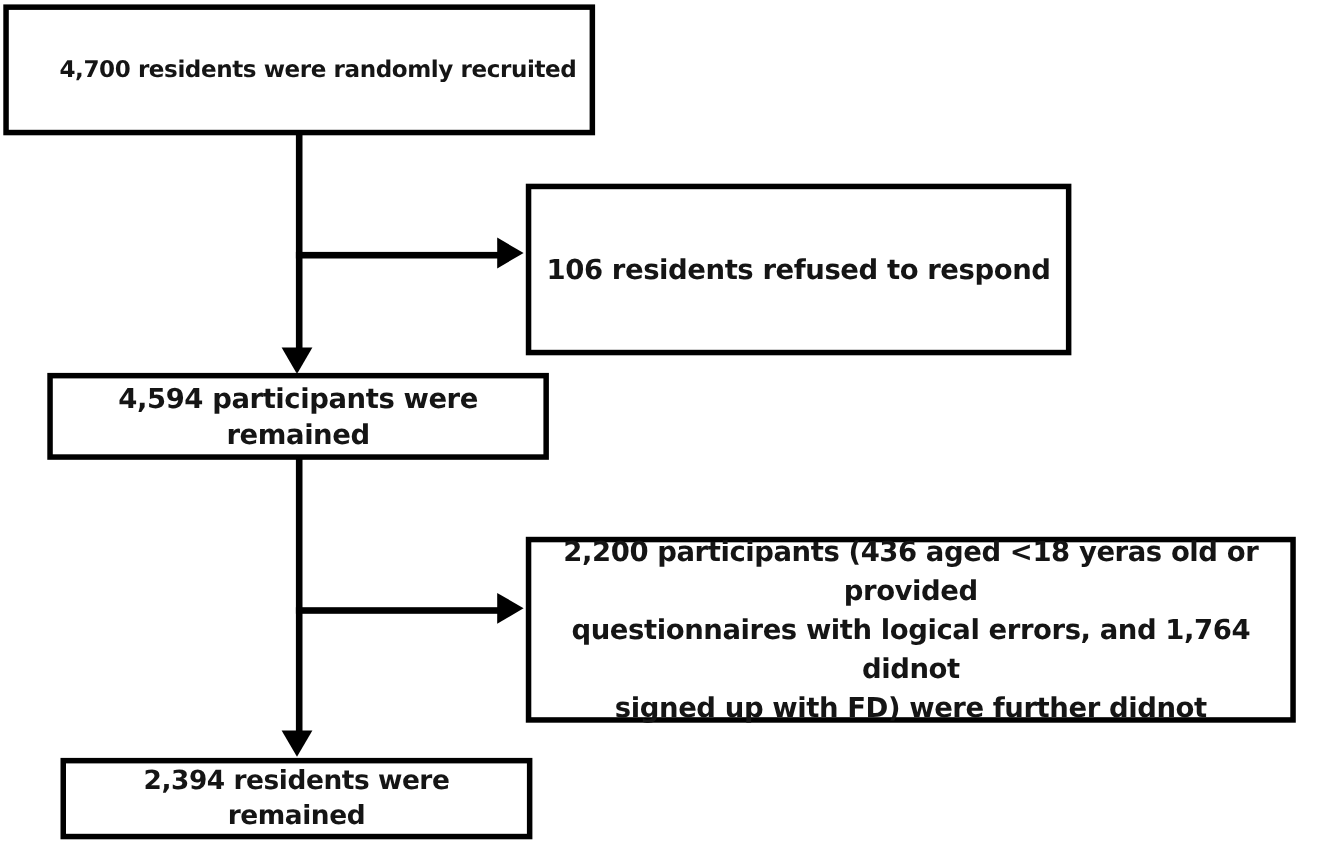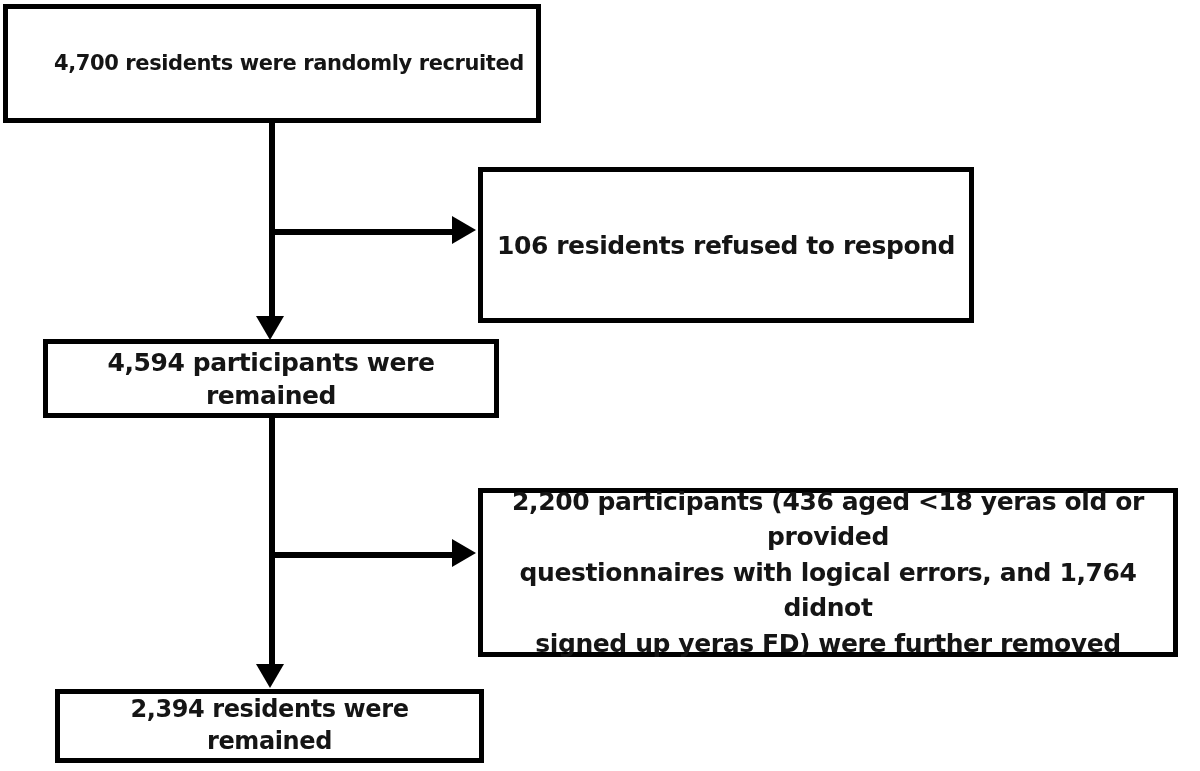--- a/index.html
+++ b/index.html
@@ -113,20 +113,20 @@
     <span class="node-text">4,594 participants were remained</span>
   </div>
 
   <div class="v-line" id="conn-v-trunk-b"></div>
   <div class="arrow-down" id="conn-arrow-b"></div>
 
   <div class="h-line" id="conn-h-removed"></div>
   <div class="arrow-right" id="conn-arrowr-removed"></div>
 
   <div class="node-box" id="box-removed">
-    <span class="node-text"><span>2,200 participants (436 aged &lt;18 yeras old or provided</span><br><span>questionnaires with logical errors, and 1,764 didnot</span><br><span>signed up yeras FD) were further removed</span></span>
+    <span class="node-text"><span>2,200 participants (436 aged &lt;18 yeras old or provided</span><br><span>questionnaires with logical errors, and 1,764 didnot</span><br><span>signed up with FD) were further didnot</span></span>
   </div>
 
   <div class="node-box" id="box-remained-2">
     <span class="node-text">2,394 residents were remained</span>
   </div>
 
 </div>
 
 </body></html>

